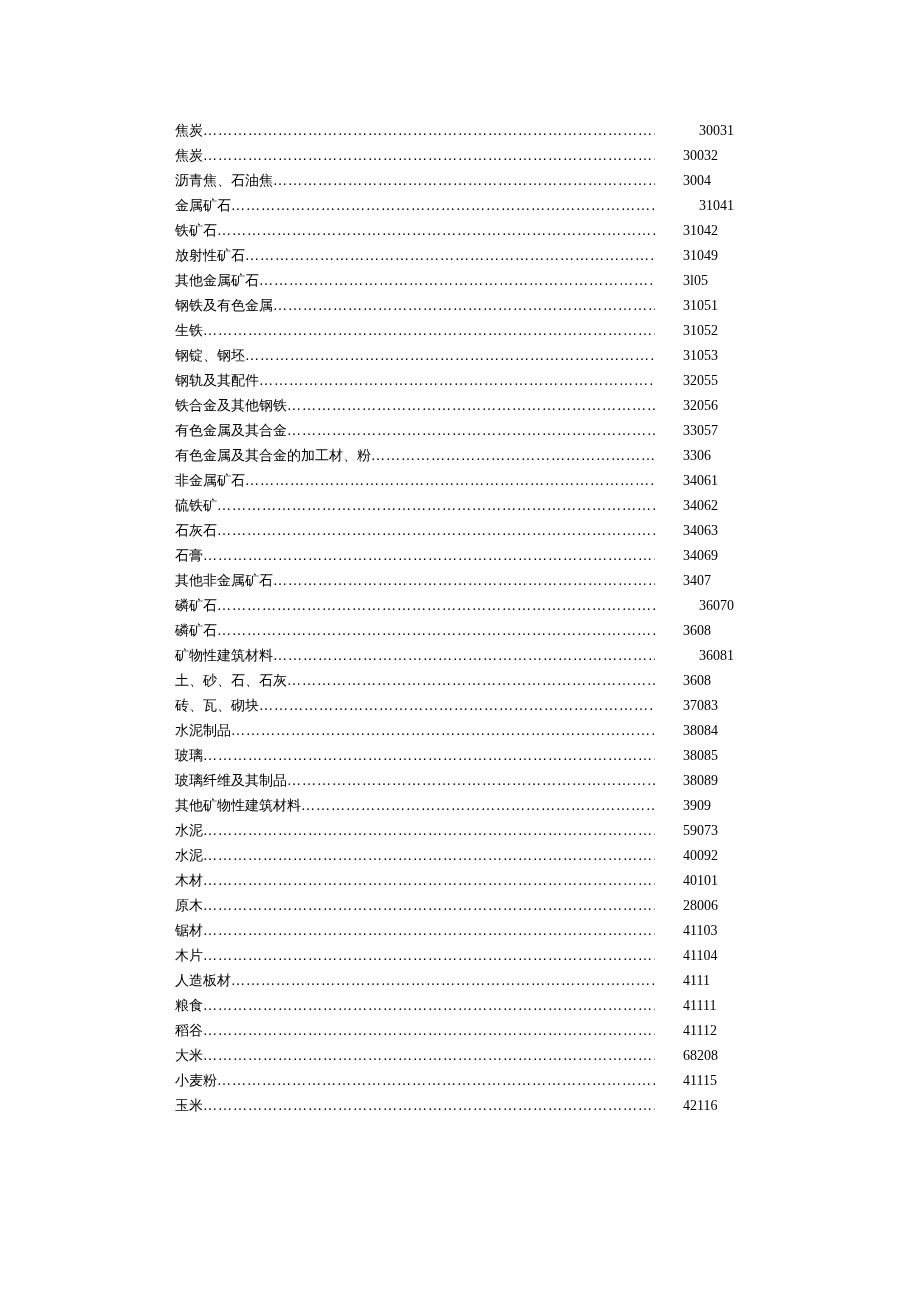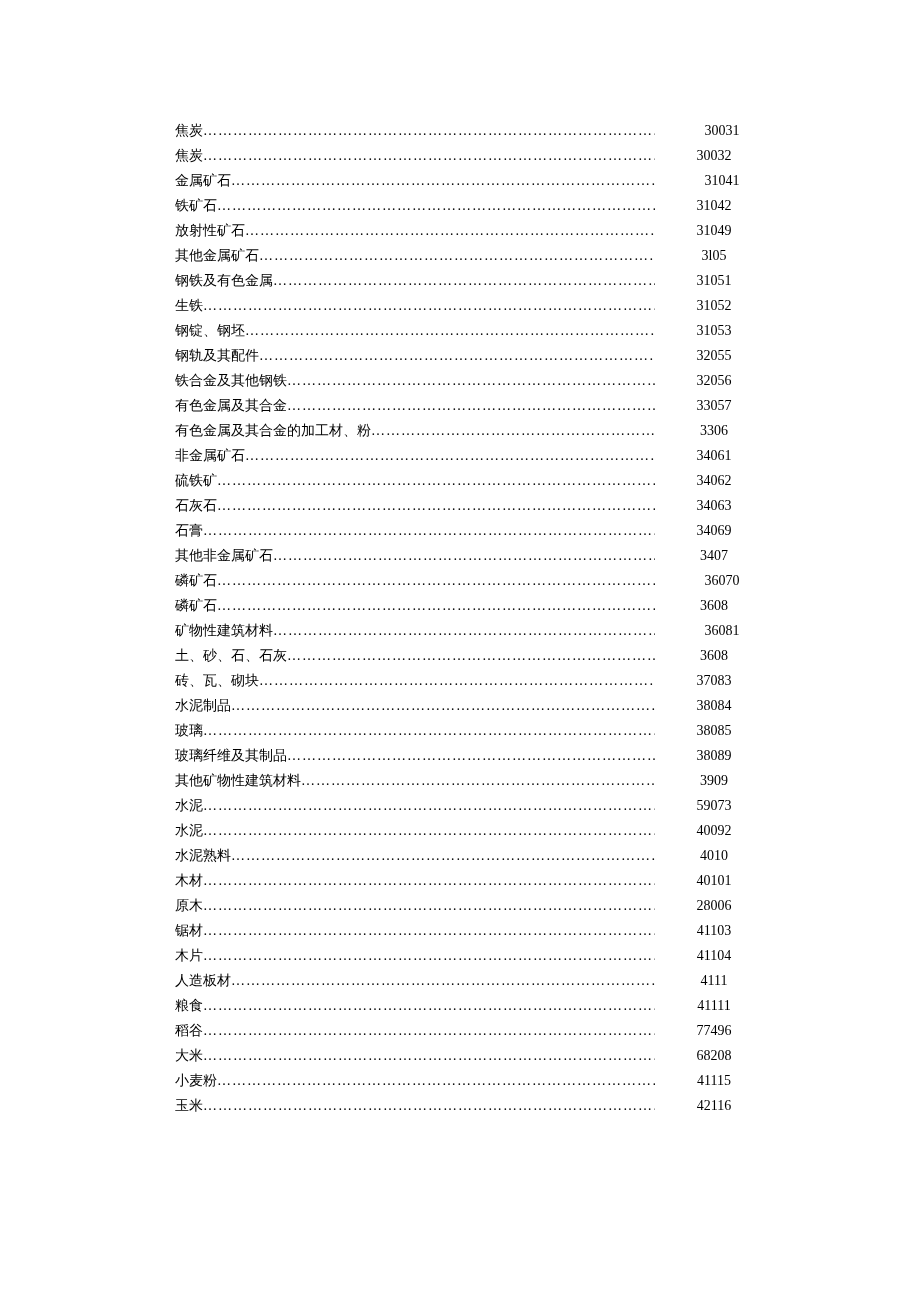--- a/index.html
+++ b/index.html
@@ -38,41 +38,46 @@
       min-width: 10px;
     }
     .toc-dots::before {
       content: "……………………………………………………………………………………………………";
     }
     .toc-code {
       white-space: nowrap;
       flex-shrink: 0;
       padding-left: 28px;
       min-width: 90px;
-      text-align: center;
+      text-align: left;
     }
     .toc-code.indent {
       padding-left: 44px;
     }
   </style>
 </head>
 <body>
 
 <div class="toc" id="toc">
     <div class="toc-row">
       <span class="toc-label">焦炭</span>
       <span class="toc-dots"></span>
       <span class="toc-code indent">30031</span>
     </div>
     <div class="toc-row">
       <span class="toc-label">焦炭</span>
       <span class="toc-dots"></span>
       <span class="toc-code">30032</span>
     </div>
     <div class="toc-row">
+      <span class="toc-label">沥青焦、石油焦</span>
+      <span class="toc-dots"></span>
+      <span class="toc-code">3004</span>
+    </div>
+    <div class="toc-row">
       <span class="toc-label">金属矿石</span>
       <span class="toc-dots"></span>
       <span class="toc-code indent">31041</span>
     </div>
     <div class="toc-row">
       <span class="toc-label">铁矿石</span>
       <span class="toc-dots"></span>
       <span class="toc-code">31042</span>
     </div>
     <div class="toc-row">
@@ -194,25 +199,20 @@
       <span class="toc-label">水泥</span>
       <span class="toc-dots"></span>
       <span class="toc-code">59073</span>
     </div>
     <div class="toc-row">
       <span class="toc-label">水泥</span>
       <span class="toc-dots"></span>
       <span class="toc-code">40092</span>
     </div>
     <div class="toc-row">
-      <span class="toc-label">水泥熟料</span>
-      <span class="toc-dots"></span>
-      <span class="toc-code">4010</span>
-    </div>
-    <div class="toc-row">
       <span class="toc-label">木材</span>
       <span class="toc-dots"></span>
       <span class="toc-code">40101</span>
     </div>
     <div class="toc-row">
       <span class="toc-label">原木</span>
       <span class="toc-dots"></span>
       <span class="toc-code">28006</span>
     </div>
     <div class="toc-row">
@@ -231,21 +231,21 @@
       <span class="toc-code">4111</span>
     </div>
     <div class="toc-row">
       <span class="toc-label">粮食</span>
       <span class="toc-dots"></span>
       <span class="toc-code">41111</span>
     </div>
     <div class="toc-row">
       <span class="toc-label">稻谷</span>
       <span class="toc-dots"></span>
-      <span class="toc-code">77496</span>
+      <span class="toc-code">41112</span>
     </div>
     <div class="toc-row">
       <span class="toc-label">大米</span>
       <span class="toc-dots"></span>
       <span class="toc-code">68208</span>
     </div>
     <div class="toc-row">
       <span class="toc-label">小麦粉</span>
       <span class="toc-dots"></span>
       <span class="toc-code">41115</span>

